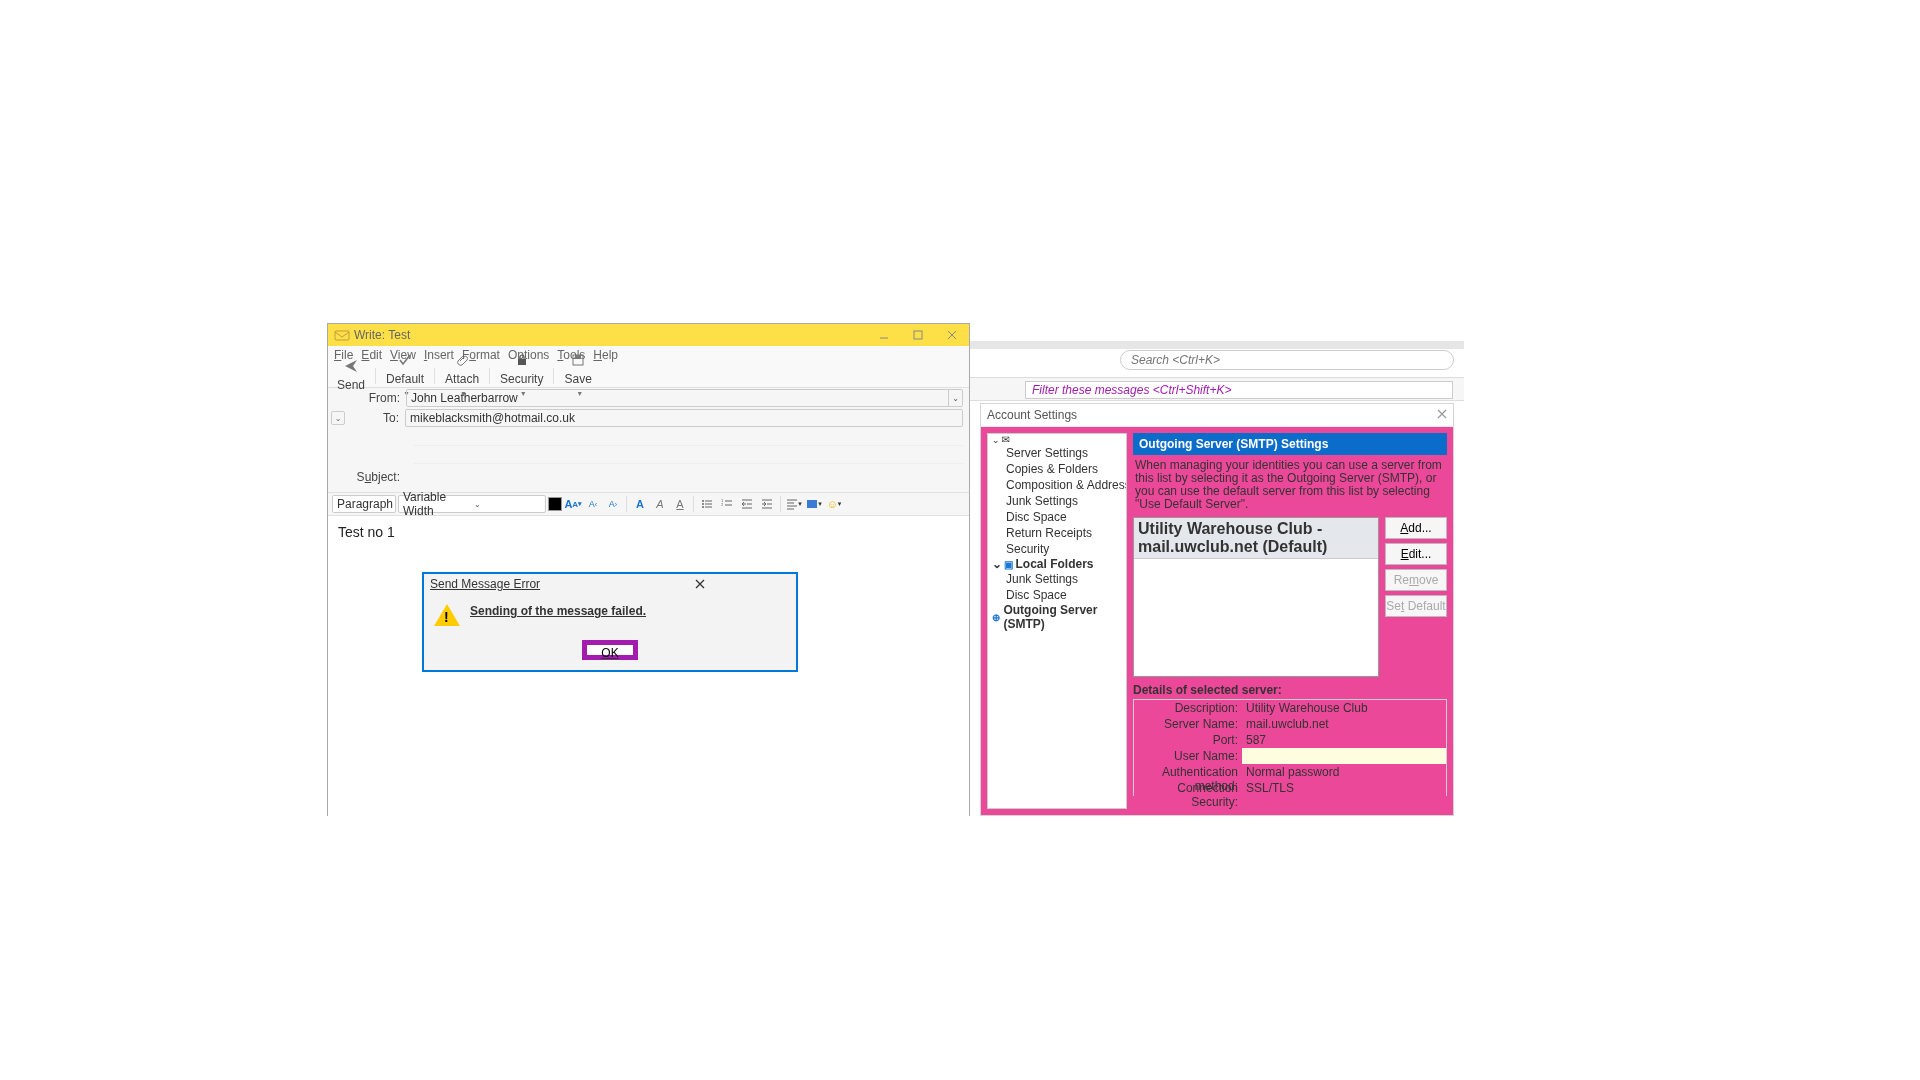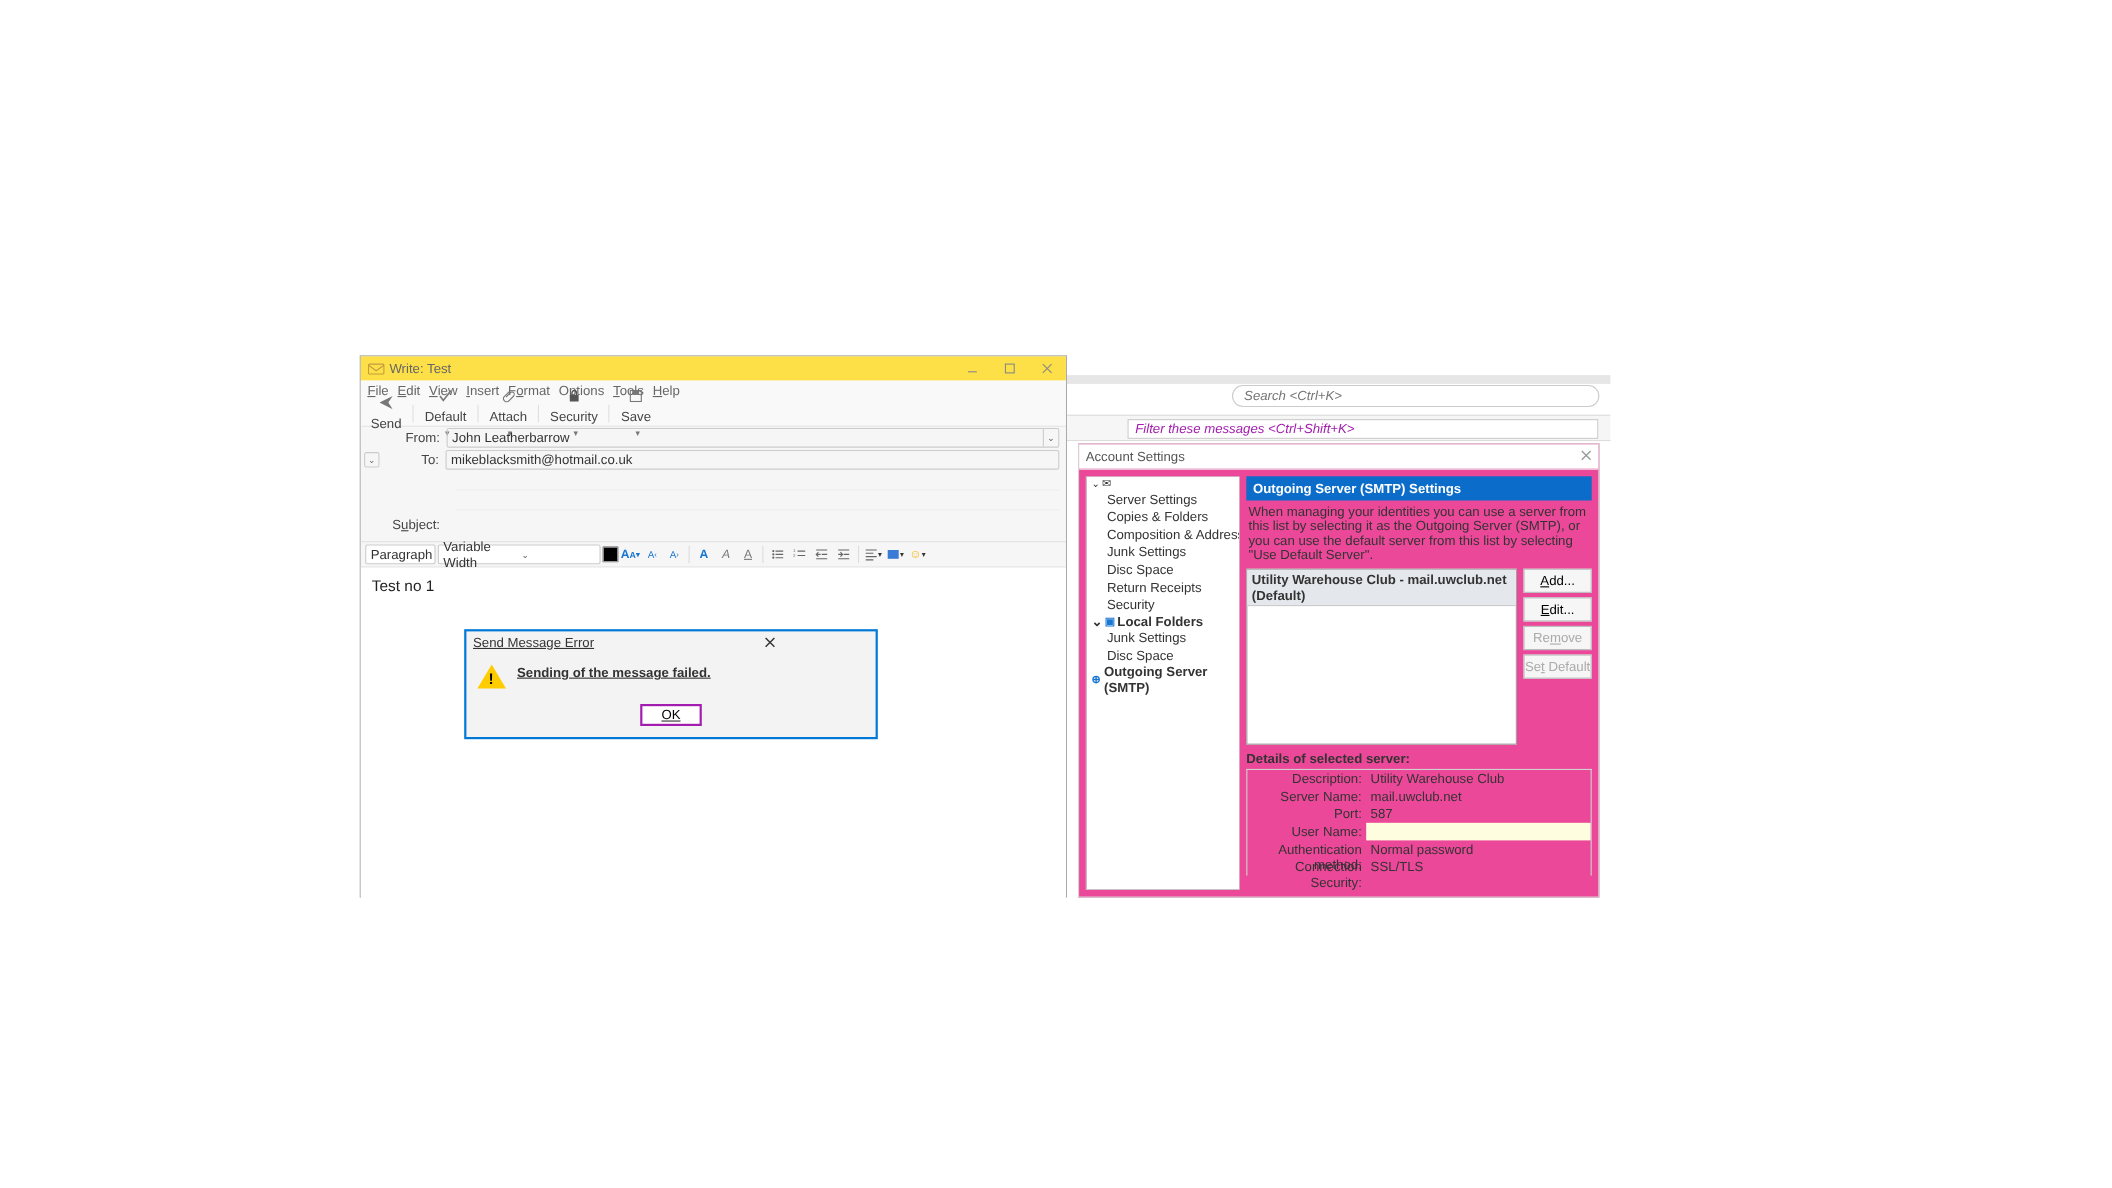--- a/index.html
+++ b/index.html
@@ -54,21 +54,21 @@
   .err-title { height:20px; display:flex; align-items:center; padding:0 6px; font-size:12px; }
   .err-title span { flex:1; }
   .err-close { width:16px; height:16px; display:flex; align-items:center; justify-content:center; }
   .err-body { display:flex; padding:10px 10px 6px 10px; gap:10px; font-size:12px; }
   .warn-icon { width:26px; height:26px; flex-shrink:0; }
   .warn-tri { width:0; height:0; border-left:13px solid transparent; border-right:13px solid transparent; border-bottom:22px solid #ffcc00; position:relative; }
   .warn-tri::after { content:"!"; position:absolute; left:-3px; top:5px; font-weight:bold; color:#000; font-size:14px; }
   .err-text { line-height:14px; }
   .err-text .bold { font-weight:600; }
   .err-footer { display:flex; justify-content:center; padding:4px 0 10px 0; }
-  .err-ok { width:56px; height:20px; border:2px solid #a21caf; background:#fff; font-size:12px; }
+  .err-ok { width:56px; height:20px; border:5px solid #a21caf; background:#fff; font-size:12px; }
   .searchbox { position:absolute; left:1120px; top:350px; width:334px; height:20px; border:1px solid #ccc; border-radius:10px; background:#fff; display:flex; align-items:center; padding:0 8px; }
   .searchbox input { border:none; outline:none; font-size:12px; font-style:italic; color:#888; width:100%; background:transparent; }
   .filterbox { position:absolute; left:1025px; top:381px; width:428px; height:18px; border:1px solid #ccc; background:#fff; display:flex; align-items:center; padding:0 6px; }
   .filterbox span { font-style:italic; color:#a21caf; font-size:12px; }
   .chrome-strip { position:absolute; left:970px; top:341px; width:494px; height:8px; background:#e6e6e6; }
   .chrome-strip2 { position:absolute; left:970px; top:377px; width:494px; height:24px; background:#f6f6f6; border-top:1px solid #ddd; border-bottom:1px solid #ddd; }
 
   
   .acct-window { position:absolute; left:980px; top:403px; width:474px; height:413px; border:1px solid #d4d4d4; border-top:1px solid #d4d4d4; background:#ec4899; display:flex; flex-direction:column; }
   .acct-titlebar { height:22px; display:flex; align-items:center; padding:0 6px; font-size:12px; color:#555; background:#fff; }
@@ -83,21 +83,21 @@
   .tree-bold { font-weight:bold; padding-left:4px; display:flex; align-items:center; gap:2px; }
   .tree-selected-smtp { font-weight:bold; padding-left:4px; display:flex; align-items:center; gap:3px; }
   .globe { color:#1976d2; font-size:10px; }
   .fld { color:#1976d2; font-size:10px; }
 
   .acct-right { flex:1; padding:6px 6px 6px 6px; display:flex; flex-direction:column; font-size:12px; overflow:hidden; }
   .smtp-header { background:#0b6cc9; color:#fff; font-weight:bold; padding:4px 6px; }
   .smtp-desc { padding:4px 2px 6px 2px; line-height:13px; }
   .smtp-row { display:flex; gap:6px; }
   .smtp-list { flex:1; border:1px solid #999; height:160px; background:#fff; }
-  .smtp-list-item { background:#e4e8ec; border-bottom:1px solid #ccc; padding:2px 4px; font-size:12px; font-weight:600; }
+  .smtp-list-item { background:#e4e8ec; border-bottom:1px solid #ccc; padding:2px 4px; font-size:16px; font-weight:600; }
   .smtp-buttons { width:62px; display:flex; flex-direction:column; gap:4px; }
   .smtp-buttons button { height:22px; border:1px solid #bbb; background:#f6f6f6; font-size:12px; padding:0; }
   .smtp-buttons button.disabled { color:#aaa; }
   .details-title { font-weight:bold; padding:6px 0 2px 0; }
   .details-grid { display:grid; grid-template-columns: 108px 1fr; border:1px solid #d0d0d0; border-bottom:none; }
   .details-grid .lbl { text-align:right; padding:1px 4px 1px 2px; height:16px; }
   .details-grid .val { padding:1px 4px; height:16px; }
   .details-grid .highlight { background:#fffde0; }
 
 </style>

